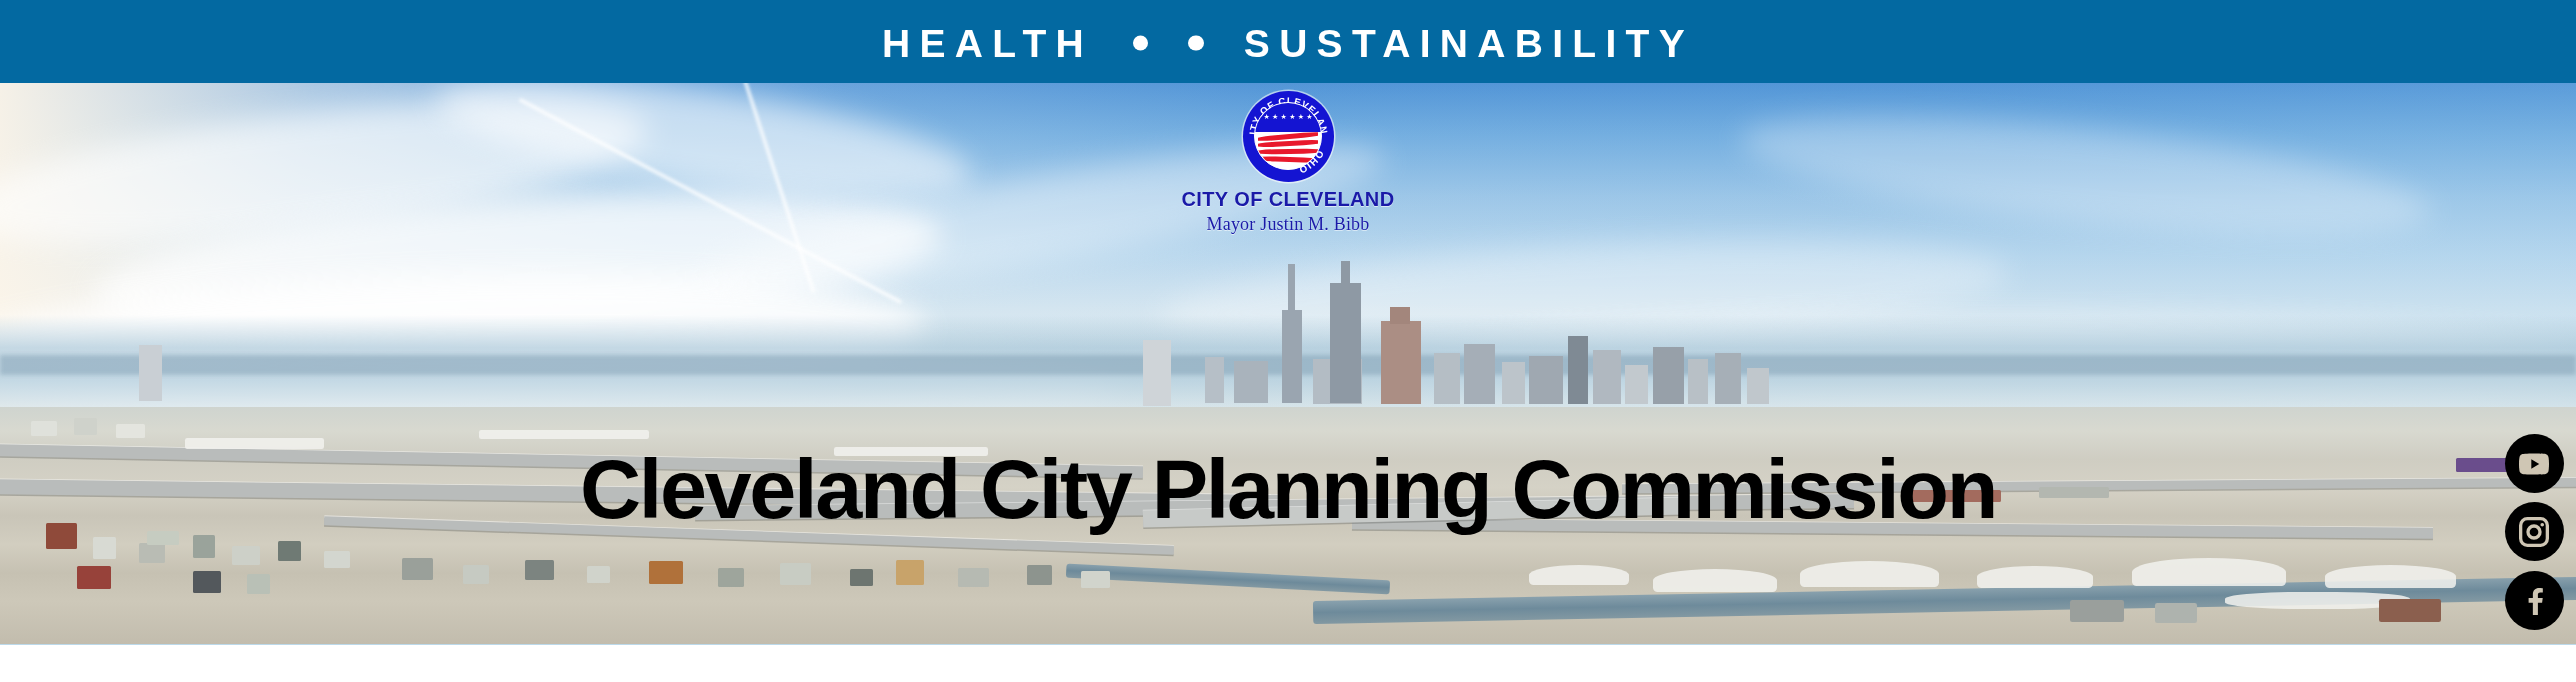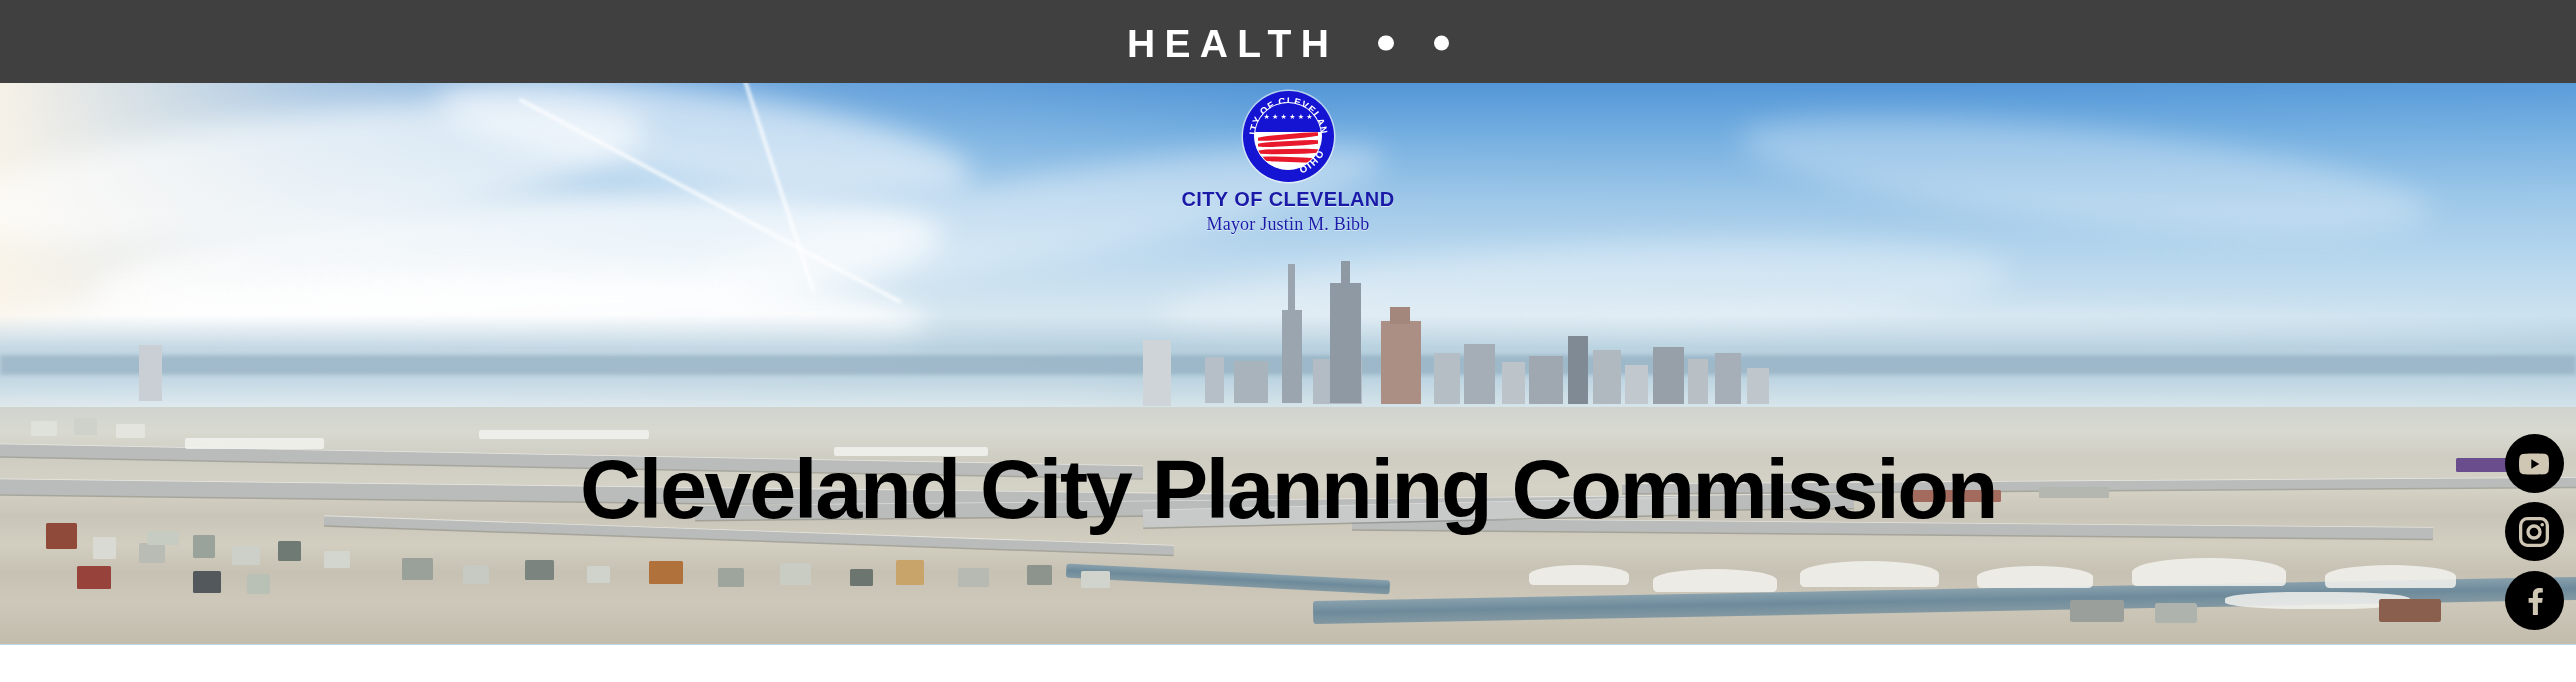--- a/index.html
+++ b/index.html
@@ -11,21 +11,21 @@
     width:2576px;
     height:682px;
     background:#ffffff;
     overflow:hidden;
   }
 
   
   .top-banner{
     position:absolute;left:0;top:0;
     width:2576px;height:83px;
-    background:#404040;
+    background:#0369a1;
     display:flex;align-items:center;justify-content:center;
     z-index:40;
   }
   .banner-inner{
     display:flex;align-items:center;justify-content:center;
     gap:40px;
     transform:translateY(1.5px);
   }
   .banner-word{
     color:#ffffff;
@@ -226,20 +226,21 @@
 </head>
 <body>
 
 <div id="page">
 
   <div class="top-banner">
     <div class="banner-inner">
       <span class="banner-word">HEALTH</span>
       <span class="banner-dot"></span>
       <span class="banner-dot"></span>
+      <span class="banner-word">SUSTAINABILITY</span>
     </div>
   </div>
 
   <div class="photo">
 
     <div class="sky">
       <div class="cloud c1"></div>
       <div class="cloud c2"></div>
       <div class="cloud c3"></div>
       <div class="cloud c4"></div>

